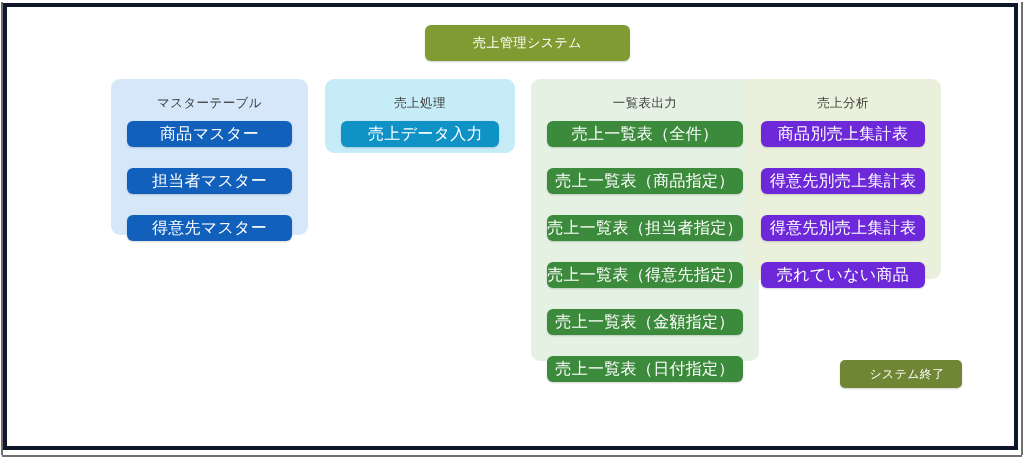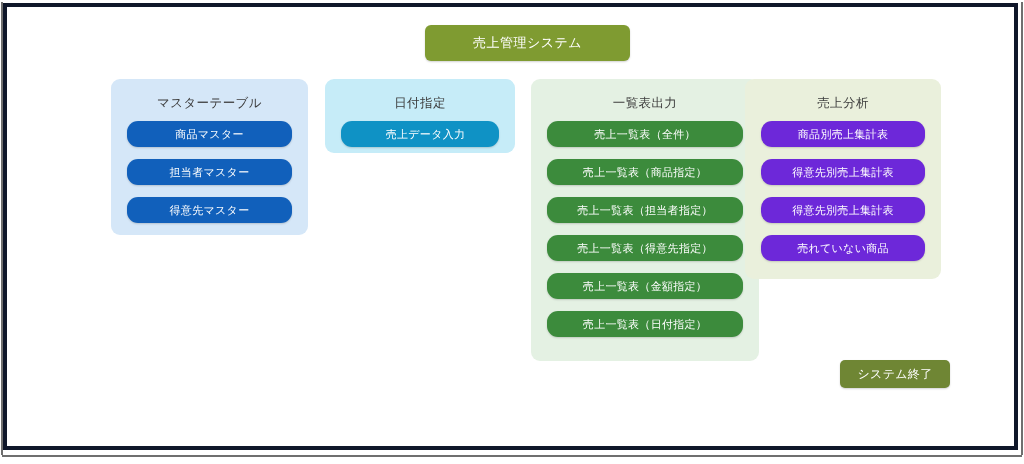--- a/index.html
+++ b/index.html
@@ -93,24 +93,24 @@
     letter-spacing: 0.4px;
   }
   .panel-body {
     padding: 0 16px;
   }
   .menu-button {
     display: flex;
     align-items: center;
     justify-content: center;
     height: 26px;
-    border-radius: 11px;
+    border-radius: 6px;
     color: #ffffff;
-    font-size: 11px;
-    margin-bottom: 12px;
+    font-size: 16px;
+    margin-bottom: 21px;
     letter-spacing: 0.3px;
     box-shadow: 0 1px 2px rgba(0,0,0,0.16);
     cursor: pointer;
   }
 
   
   #panel-master {
     left: 104px;
     top: 72px;
     width: 197px;
@@ -160,40 +160,41 @@
     background: #6f8634;
     border-radius: 5px;
     color: #ffffff;
     font-size: 12px;
     display: flex;
     align-items: center;
     justify-content: center;
     letter-spacing: 0.3px;
     box-shadow: 0 1px 2px rgba(0,0,0,0.18);
     cursor: pointer;
+    padding-left: 12px;
   }
 </style>
 </head>
 <body>
 
 <div id="app-frame">
 
   <div id="system-title-button">売上管理システム</div>
 
   <div class="panel" id="panel-master">
     <div class="panel-title">マスターテーブル</div>
     <div class="panel-body">
       <div class="menu-button">商品マスター</div>
       <div class="menu-button">担当者マスター</div>
       <div class="menu-button">得意先マスター</div>
     </div>
   </div>
 
   <div class="panel" id="panel-sales-process">
-    <div class="panel-title">日付指定</div>
+    <div class="panel-title">売上処理</div>
     <div class="panel-body">
       <div class="menu-button">売上データ入力</div>
     </div>
   </div>
 
   <div class="panel" id="panel-list-output">
     <div class="panel-title">一覧表出力</div>
     <div class="panel-body">
       <div class="menu-button">売上一覧表（全件）</div>
       <div class="menu-button">売上一覧表（商品指定）</div>

